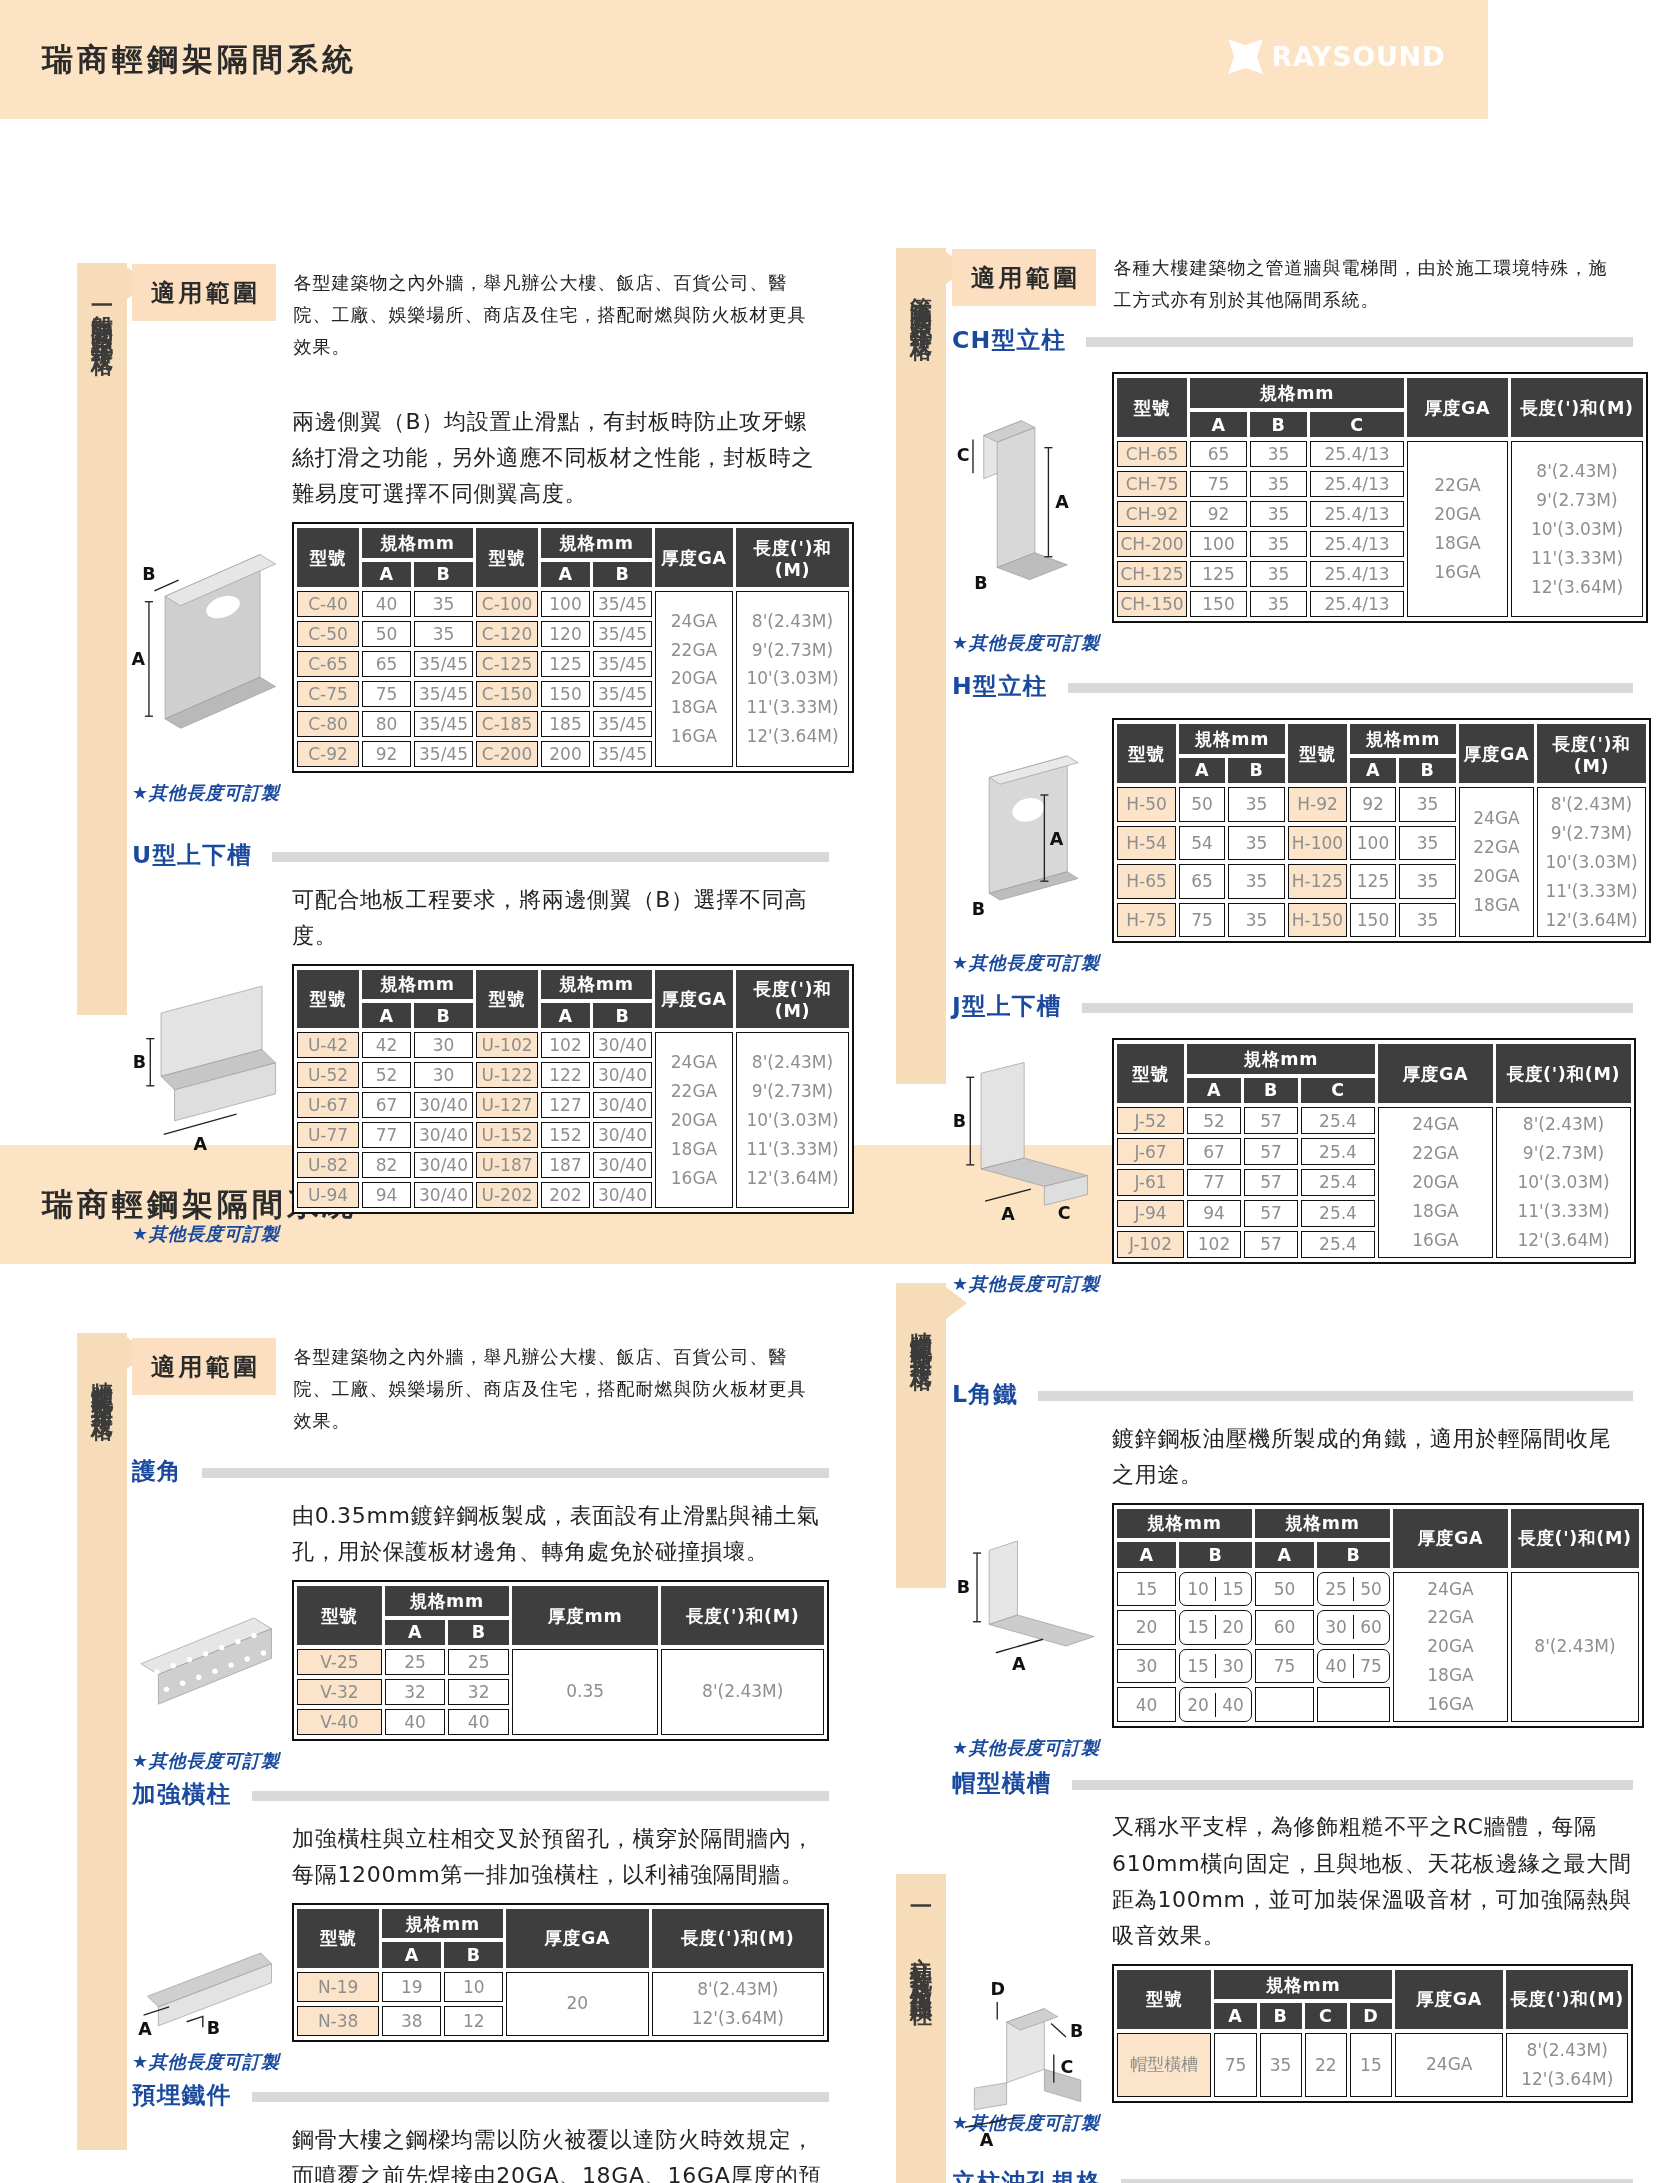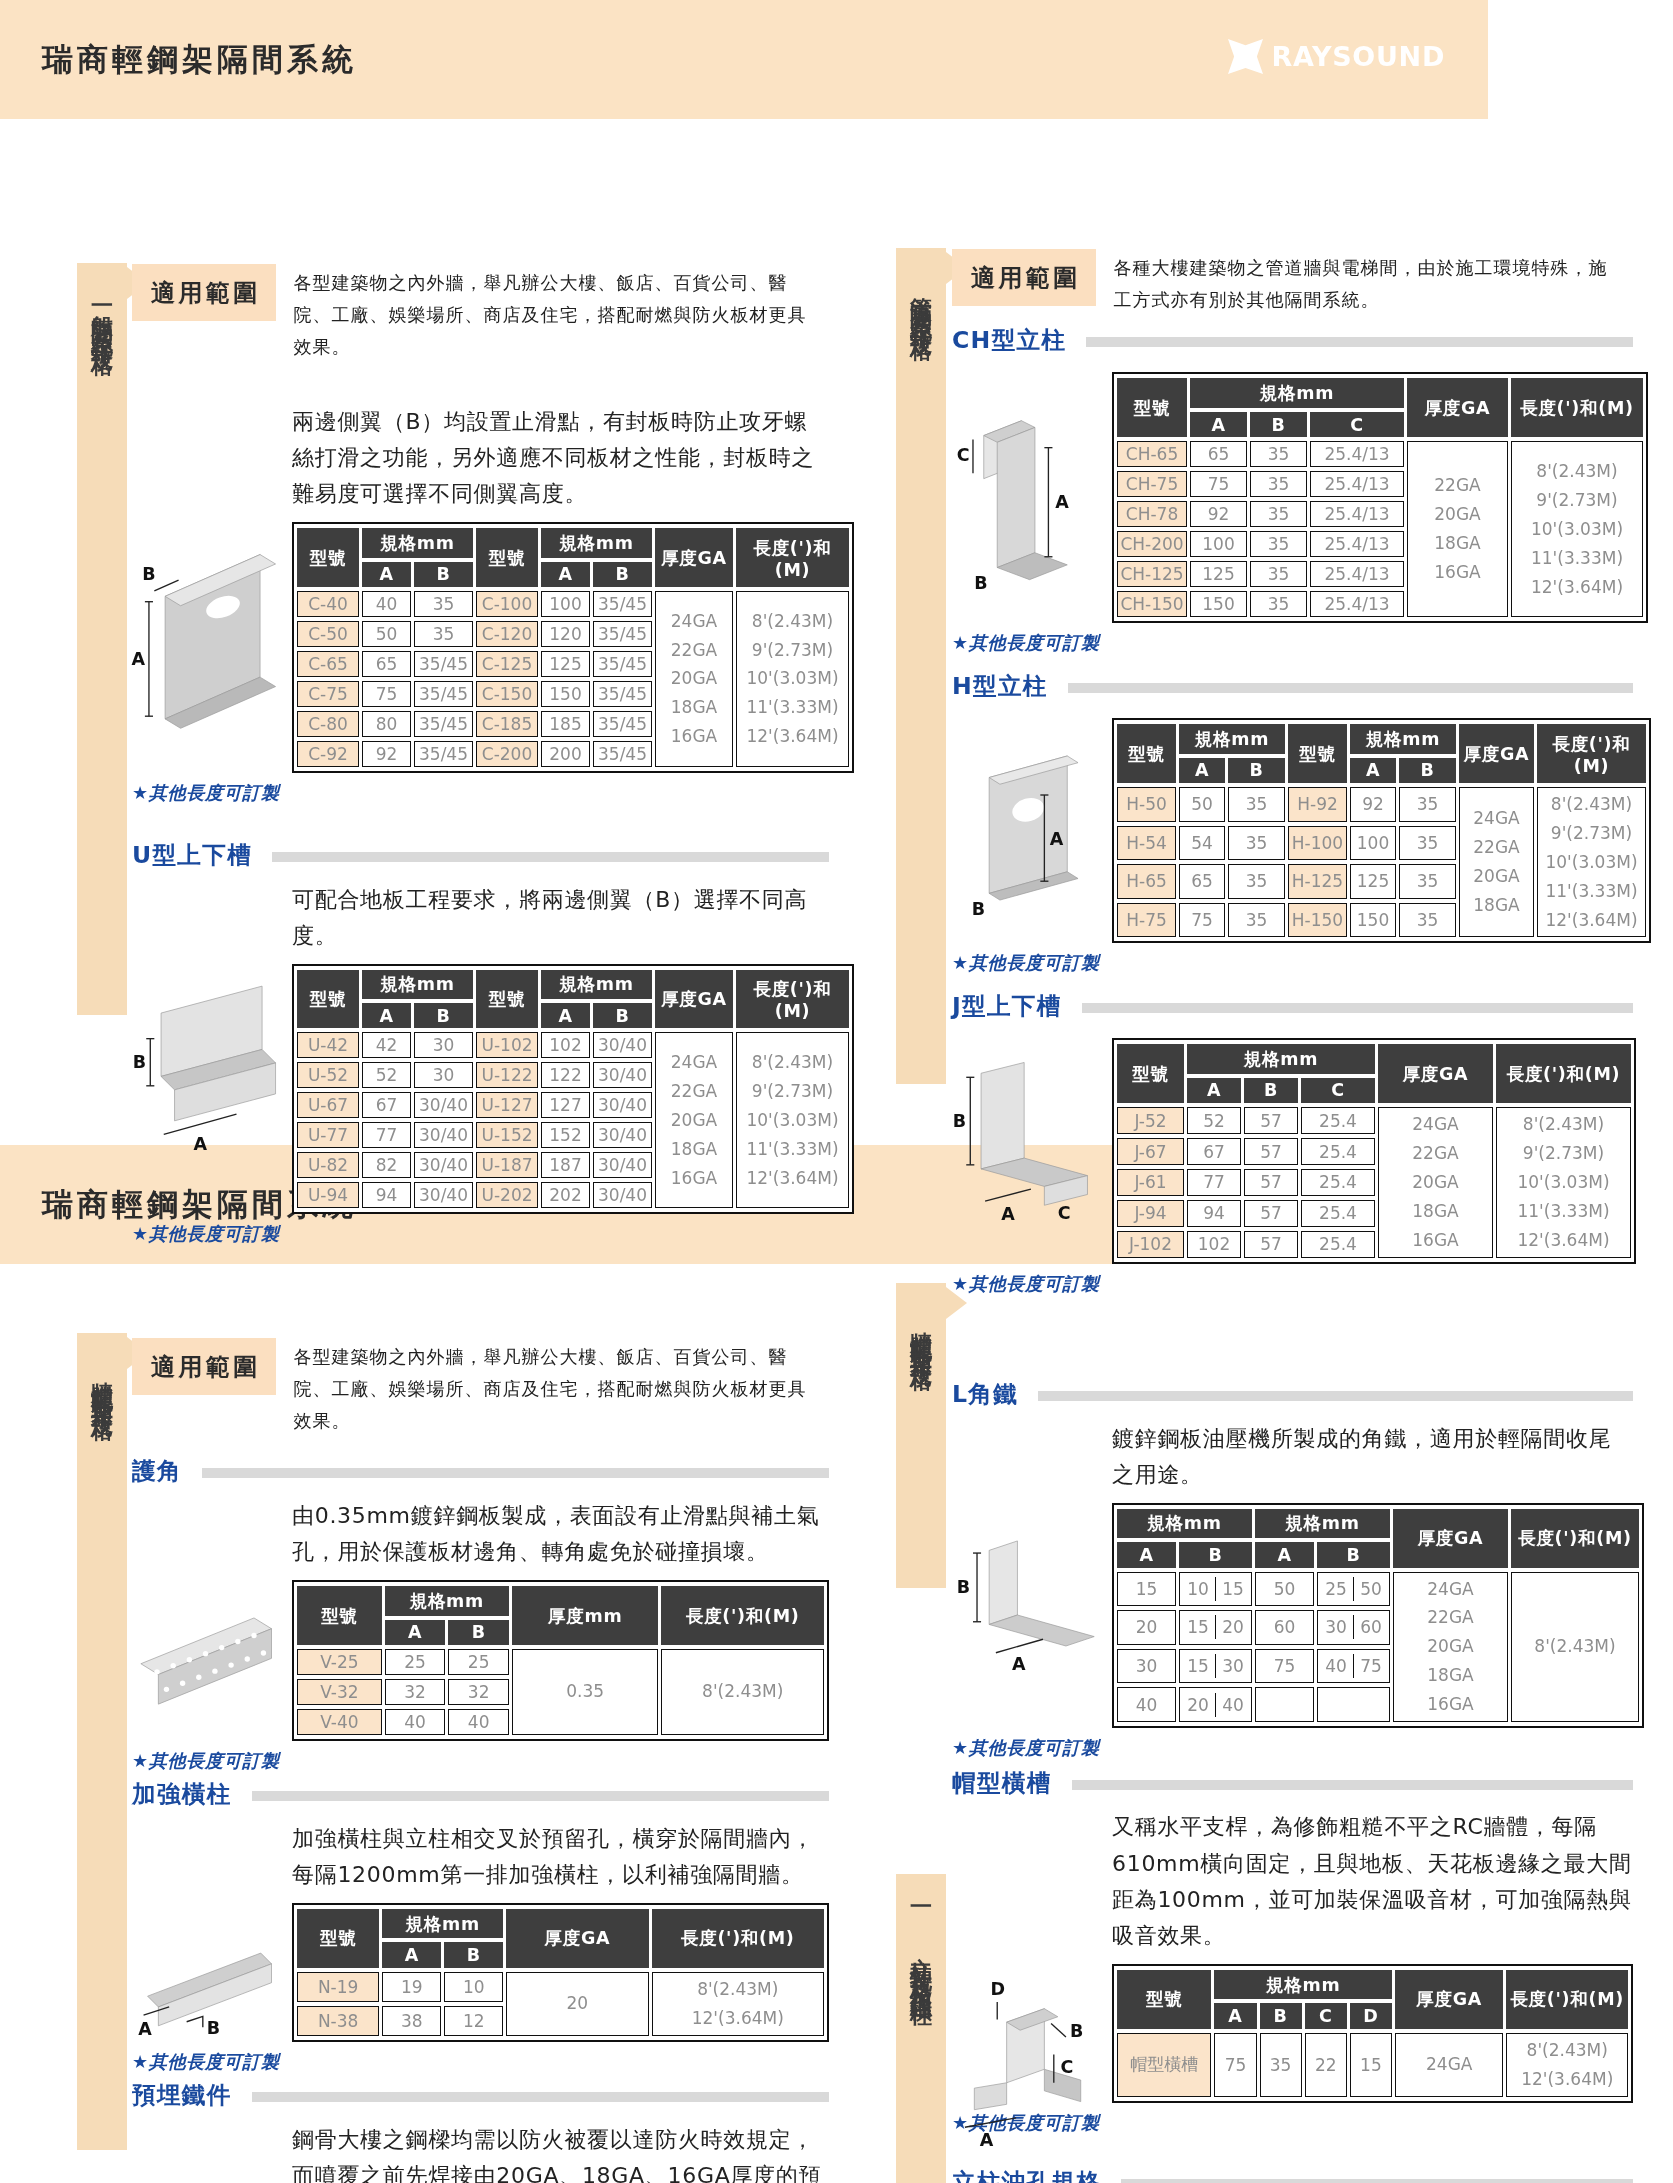--- a/index.html
+++ b/index.html
@@ -47,21 +47,21 @@
   .sec-main{position:relative;margin-left:160px;margin-top:6.7px;}
   .no-desc .sec-main{margin-top:16px;}
   .fig{position:absolute;left:-170px;top:10.8px;width:163px;}
   .star{font-size:18px;font-weight:bold;color:#1a4a9e;margin-top:8px;margin-right:10px;letter-spacing:0.7px;font-style:italic;}
   
   table.spec{width:100%;table-layout:fixed;border-collapse:separate;border-spacing:3.4px 4px;background:#fff;border:2px solid #101010;}
   table.spec th{background:#3e3e3e;color:#fff;font-size:17.5px;font-weight:bold;padding:2.7px 1.3px;letter-spacing:0.7px;}
   table.spec td{border:1.3px solid #101010;color:#8e8e8e;font-size:17px;text-align:center;padding:2px 1.3px;background:#fff;overflow:hidden;}
   table.spec td.model{background:#fbe4ca;}
   table.spec td.merged{white-space:pre-line;line-height:1.7;font-size:17px;}
-  table.spec td.split{padding:0;}
+  table.spec td.split{padding:0;border-radius:7px;}
   table.spec td.split span{display:inline-block;width:48%;padding:2px 0;}
   table.spec td.split span.b{border-left:1.3px solid #101010;}
   
   .sec-main.punch{margin-left:10.8px;display:flex;gap:30px;margin-top:17.5px;}
   .pfigs{flex:none;width:324px;}
   .pnotes{flex:1;padding-top:5.4px;}
   .note{display:flex;font-size:18px;color:#222;line-height:1.8;letter-spacing:0.7px;margin-bottom:6.7px;}
   .note .no{flex:none;width:30px;}
 </style>
 </head>
@@ -398,21 +398,21 @@
 11'(3.33M)
 12'(3.64M)</td>
               </tr>
               <tr>
                 <td class="model">CH-75</td>
                 <td>75</td>
                 <td>35</td>
                 <td>25.4/13</td>
               </tr>
               <tr>
-                <td class="model">CH-78</td>
+                <td class="model">CH-92</td>
                 <td>92</td>
                 <td>35</td>
                 <td>25.4/13</td>
               </tr>
               <tr>
                 <td class="model">CH-200</td>
                 <td>100</td>
                 <td>35</td>
                 <td>25.4/13</td>
               </tr>

